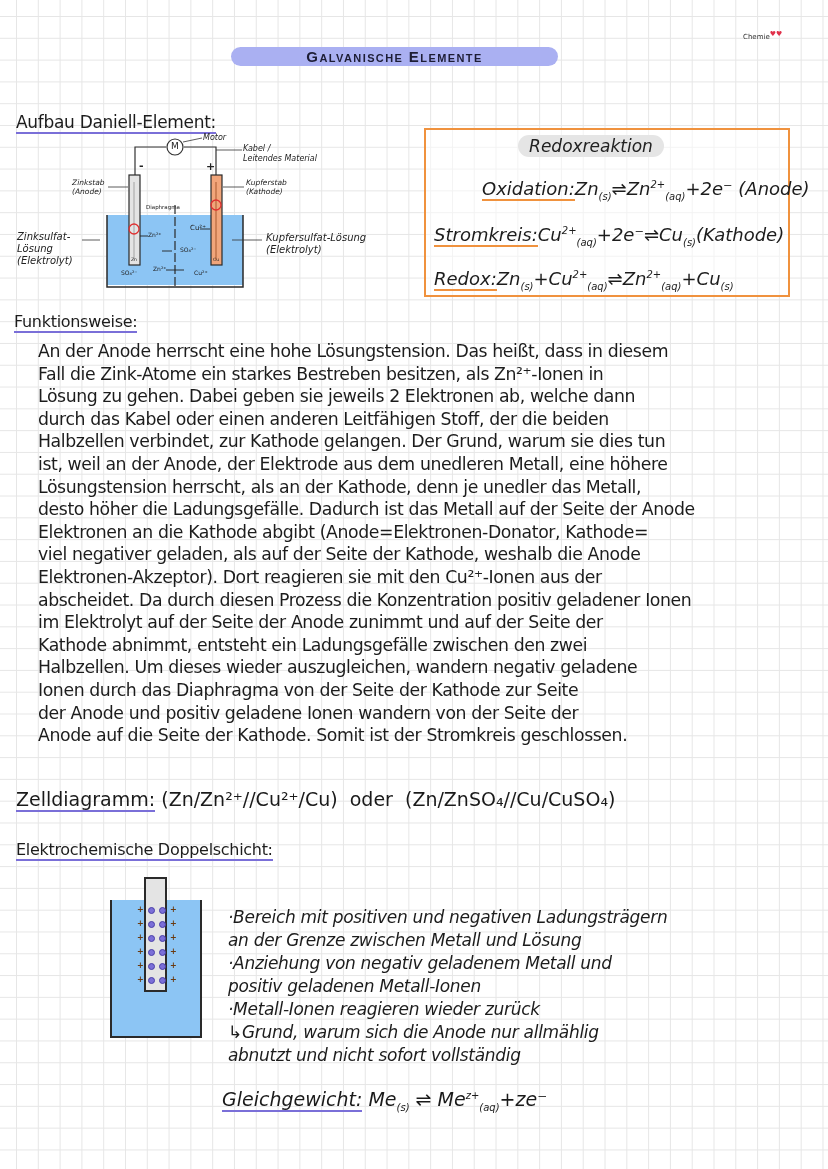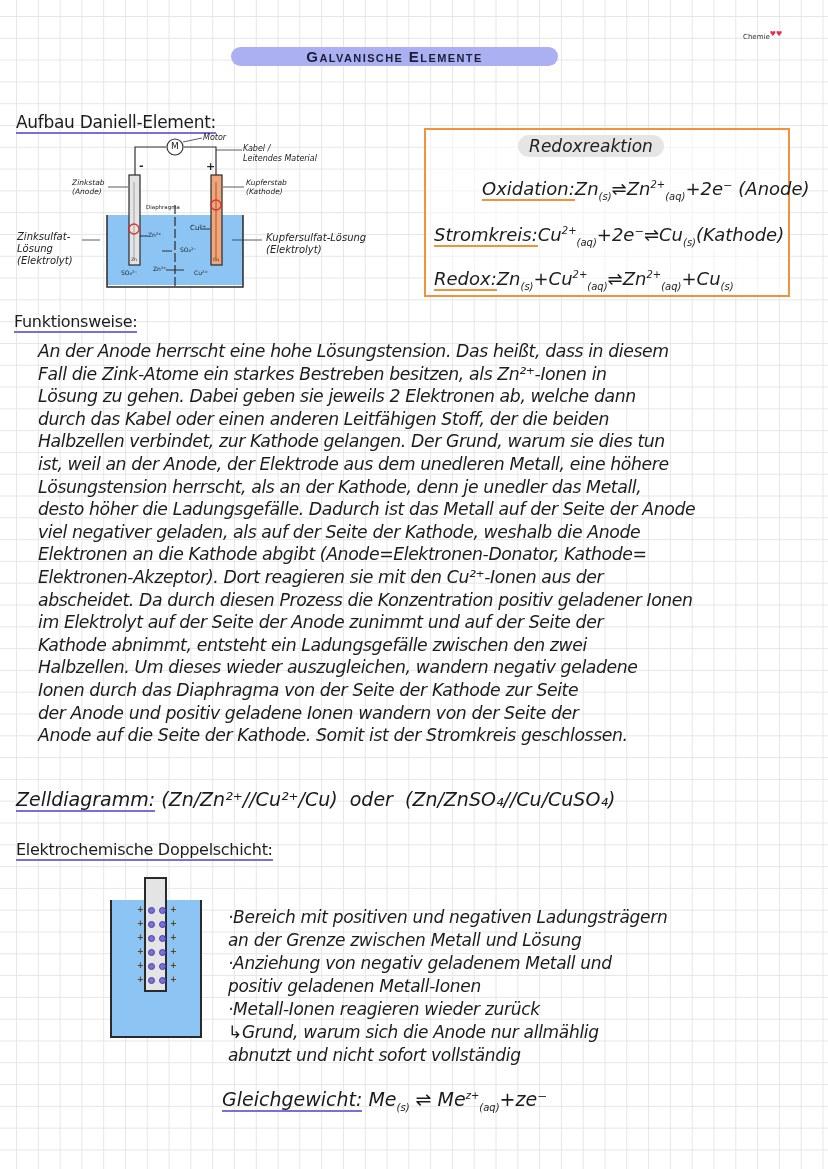--- a/index.html
+++ b/index.html
@@ -49,26 +49,26 @@
     background: #e5e5e5; border-radius: 11px; text-align: center;
     font-size: 17px; line-height: 22px; font-style: italic; color: #222;
   }
   .eq { position: absolute; left: 8px; font-size: 18px; font-style: italic; white-space: nowrap; color: #1c1c1c; }
   .eq .lab { border-bottom: 2px solid #f0923e; }
   .eq sup, .eq sub { font-size: 10px; }
 
   
   .para {
     left: 38px; top: 340px; width: 690px;
-    font-size: 17.3px; line-height: 22.6px; font-style: italic;
+    font-size: 17.3px; line-height: 22.6px; 
     letter-spacing: -0.4px; color: #1c1c1c;
   }
   .para .line { white-space: nowrap; display: block; }
 
-  .zell { left: 16px; top: 788px; font-size: 19px; font-style: italic; white-space: nowrap; }
+  .zell { left: 16px; top: 788px; font-size: 19px; white-space: nowrap; }
   .zell .lab { border-bottom: 2px solid #7a6fd8; }
 
   
   .dl-beaker { left: 110px; top: 900px; width: 92px; height: 138px; background: #8cc5f4; border: 2px solid #2a2a2a; border-top: none; }
   .dl-rod { left: 144px; top: 877px; width: 23px; height: 115px; background: #e4e4e4; border: 2px solid #2a2a2a; }
   .dl-minus { position: absolute; width: 7px; height: 7px; border-radius: 50%; background: #7b6fd8; border: 1px solid #4a3fa8; }
   .dl-plus { position: absolute; font-size: 8px; color: #6a3a10; font-weight: bold; }
 
   .bullets { left: 228px; top: 906px; font-size: 17px; line-height: 23px; font-style: italic; letter-spacing: -0.3px; }
   .bullets .line { white-space: nowrap; display: block; }
@@ -164,22 +164,22 @@
 <div class="abs hand heading underl" style="left:14px; top:312px; font-size:16px;">Funktionsweise:</div>
 <div class="abs para">
   <span class="line">An der Anode herrscht eine hohe Lösungstension. Das heißt, dass in diesem</span>
   <span class="line">Fall die Zink-Atome ein starkes Bestreben besitzen, als Zn²⁺-Ionen in</span>
   <span class="line">Lösung zu gehen. Dabei geben sie jeweils 2 Elektronen ab, welche dann</span>
   <span class="line">durch das Kabel oder einen anderen Leitfähigen Stoff, der die beiden</span>
   <span class="line">Halbzellen verbindet, zur Kathode gelangen. Der Grund, warum sie dies tun</span>
   <span class="line">ist, weil an der Anode, der Elektrode aus dem unedleren Metall, eine höhere</span>
   <span class="line">Lösungstension herrscht, als an der Kathode, denn je unedler das Metall,</span>
   <span class="line">desto höher die Ladungsgefälle. Dadurch ist das Metall auf der Seite der Anode</span>
+  <span class="line">Elektronen an die Kathode abgibt (Anode=Elektronen-Donator, Kathode=</span>
   <span class="line">viel negativer geladen, als auf der Seite der Kathode, weshalb die Anode</span>
-  <span class="line">Elektronen an die Kathode abgibt (Anode=Elektronen-Donator, Kathode=</span>
   <span class="line">Elektronen-Akzeptor). Dort reagieren sie mit den Cu²⁺-Ionen aus der</span>
   <span class="line">abscheidet. Da durch diesen Prozess die Konzentration positiv geladener Ionen</span>
   <span class="line">im Elektrolyt auf der Seite der Anode zunimmt und auf der Seite der</span>
   <span class="line">Kathode abnimmt, entsteht ein Ladungsgefälle zwischen den zwei</span>
   <span class="line">Halbzellen. Um dieses wieder auszugleichen, wandern negativ geladene</span>
   <span class="line">Ionen durch das Diaphragma von der Seite der Kathode zur Seite</span>
   <span class="line">der Anode und positiv geladene Ionen wandern von der Seite der</span>
   <span class="line">Anode auf die Seite der Kathode. Somit ist der Stromkreis geschlossen.</span>
 </div>
 

